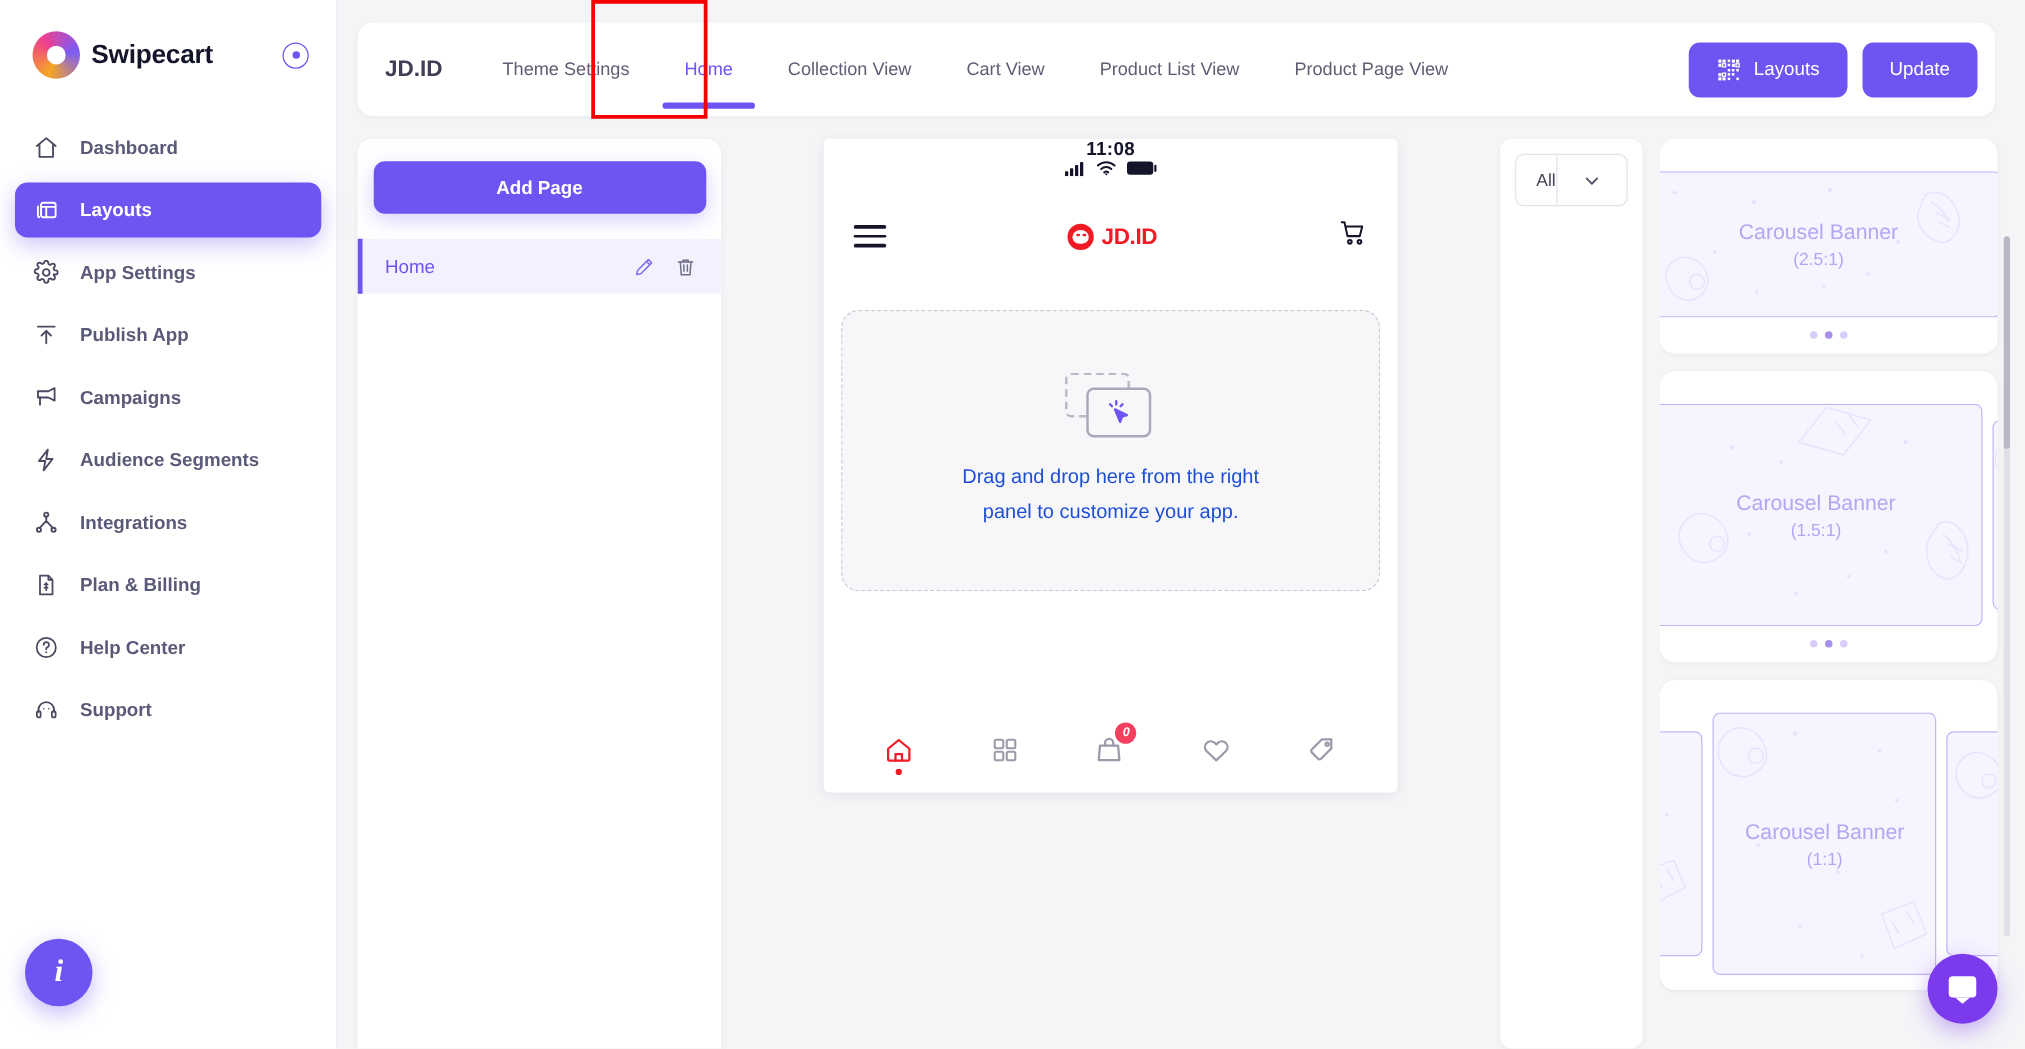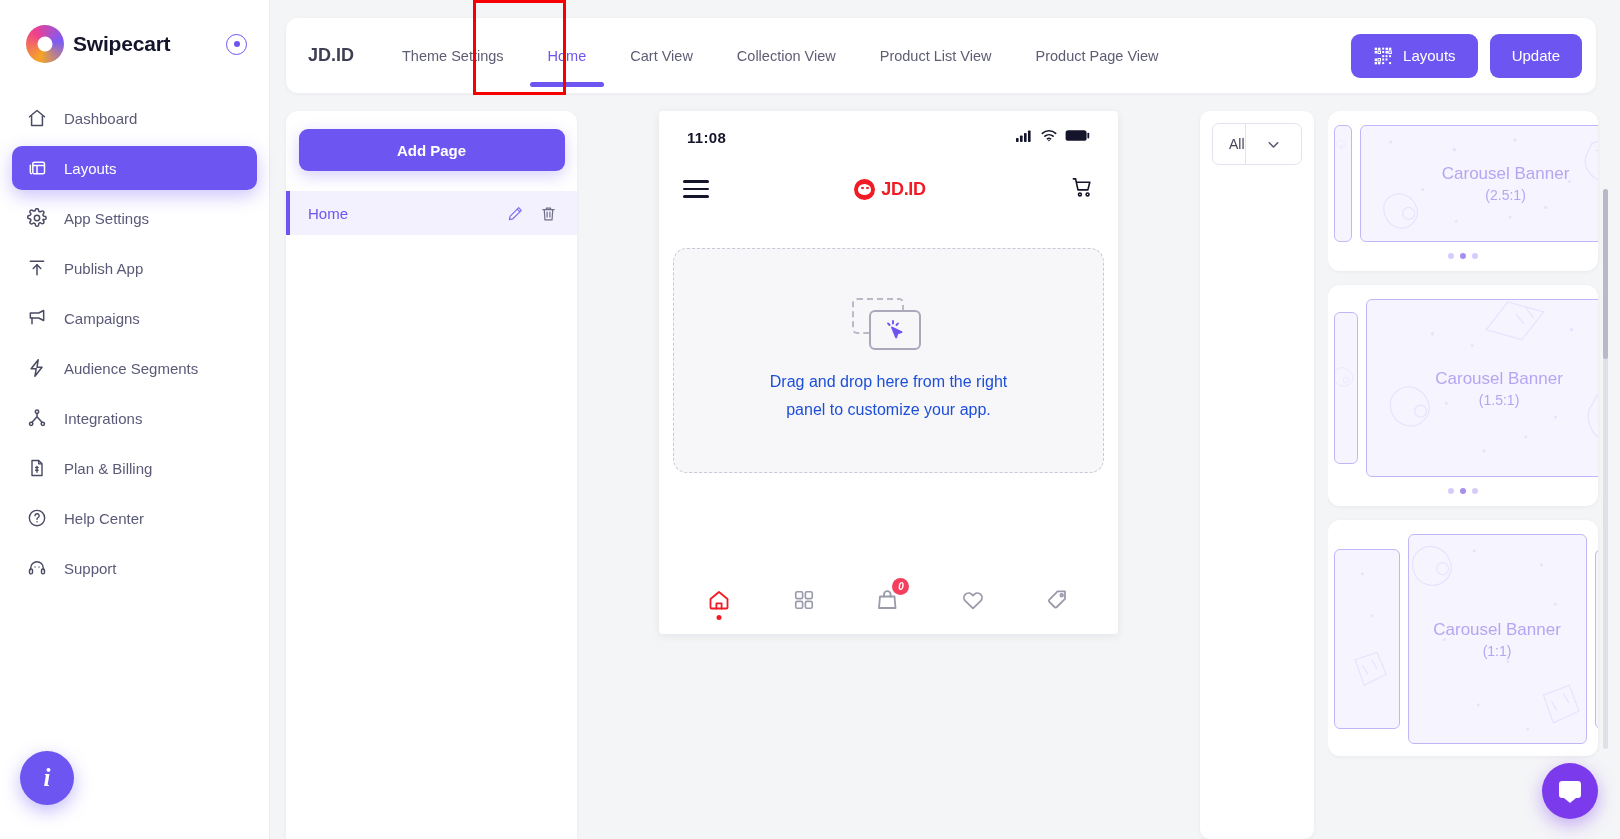--- a/index.html
+++ b/index.html
@@ -52,20 +52,21 @@
   }
 
   .nav { margin-top: 8px; padding: 0 12px; }
   .nav-item {
     display: flex; align-items: center; gap: 16px;
     height: 44px; margin-bottom: 6px;
     padding: 0 14px;
     border-radius: 10px;
     color: #5a5a78; font-size: 15px;
     cursor: pointer;
+    font-weight: bold;
   }
   .nav-item .ico { width: 22px; height: 22px; flex: 0 0 22px; display: flex; align-items: center; justify-content: center; }
   .nav-item .ico svg { display: block; }
   .nav-item.active {
     background: #6c55f0; color: #ffffff;
     box-shadow: 0 6px 18px rgba(108,85,240,0.35);
   }
   .nav-item.active svg { stroke: #ffffff; }
 
   .info-fab {
@@ -161,21 +162,21 @@
   }
   .phone {
     width: 459px; height: 523px;
     background: #fff; border-radius: 4px;
     box-shadow: 0 2px 10px rgba(20,20,43,0.07);
     position: relative;
     overflow: hidden;
   }
   .phone-status {
     height: 52px; display: flex; align-items: center;
-    padding: 0 28px; justify-content: space-between;
+    padding: 0 28px; justify-content: flex-start; flex-direction: column;
   }
   .clock { font-size: 15px; font-weight: bold; color: #14142b; letter-spacing: .3px; }
   .status-icons { display: flex; align-items: center; gap: 8px; }
   .phone-header {
     height: 52px; display: flex; align-items: center;
     padding: 0 24px; justify-content: space-between;
   }
   .burger { display: flex; flex-direction: column; gap: 5px; cursor: pointer; }
   .burger i { display: block; width: 26px; height: 2.6px; background: #14142b; border-radius: 2px; }
   .phone-logo { display: flex; align-items: center; gap: 6px; }
@@ -264,22 +265,22 @@
     padding-right: 10px;
   }
   .widget-card {
     background: #fff; border-radius: 12px;
     box-shadow: 0 1px 4px rgba(20,20,43,0.05);
     padding: 14px 0 12px 0;
     flex: 0 0 auto;
     cursor: grab;
   }
   .carousel-row {
-    display: flex; align-items: center; 
-    gap: 8px; overflow: hidden; padding: 0 6px;
+    display: flex; align-items: center; justify-content: center;
+    gap: 8px; overflow: hidden; padding: 0 6px; margin-top: 12px;
   }
   .cb {
     border: 1.4px solid #c3b6f8; border-radius: 6px;
     background: #f6f4ff;
     display: flex; flex-direction: column; align-items: center; justify-content: center;
     position: relative; overflow: hidden;
     flex: 0 0 auto;
   }
   .cb .t1 { font-size: 17px; color: #b6a6f2; position: relative; z-index: 2; }
   .cb .t2 { font-size: 14px; color: #b6a6f2; position: relative; z-index: 2; margin-top: 3px; }
@@ -444,24 +445,24 @@
       <div class="store-name">JD.ID</div>
 
       <div class="tabs">
         <div class="tab">
             <span>Theme Settings</span>
           </div>
         <div class="tab active">
             <span>Home</span>
           </div>
         <div class="tab">
+            <span>Collection View</span>
+          </div>
+        <div class="tab">
             <span>Cart View</span>
-          </div>
-        <div class="tab">
-            <span>Collection View</span>
           </div>
         <div class="tab">
             <span>Product List View</span>
           </div>
         <div class="tab">
             <span>Product Page View</span>
           </div>
       </div>
 
       <div class="topbar-actions">

